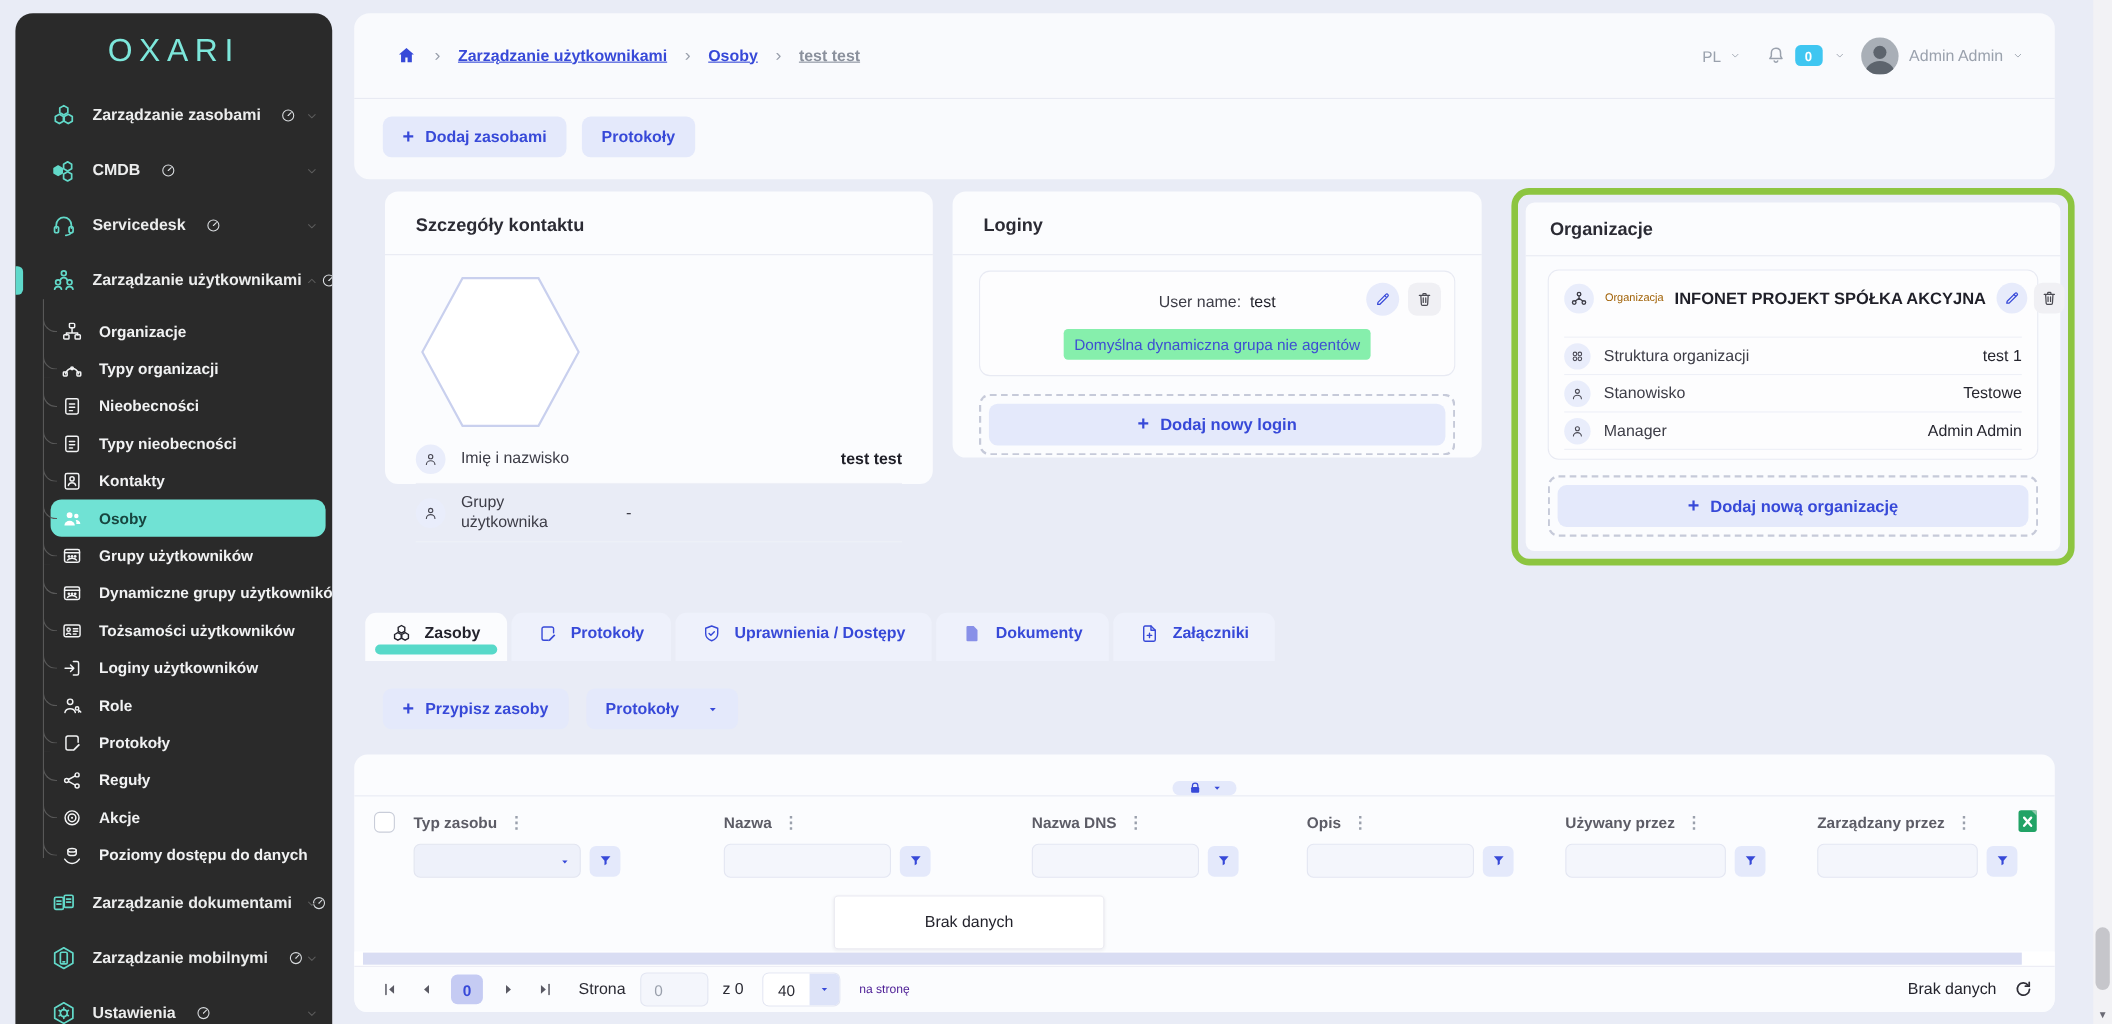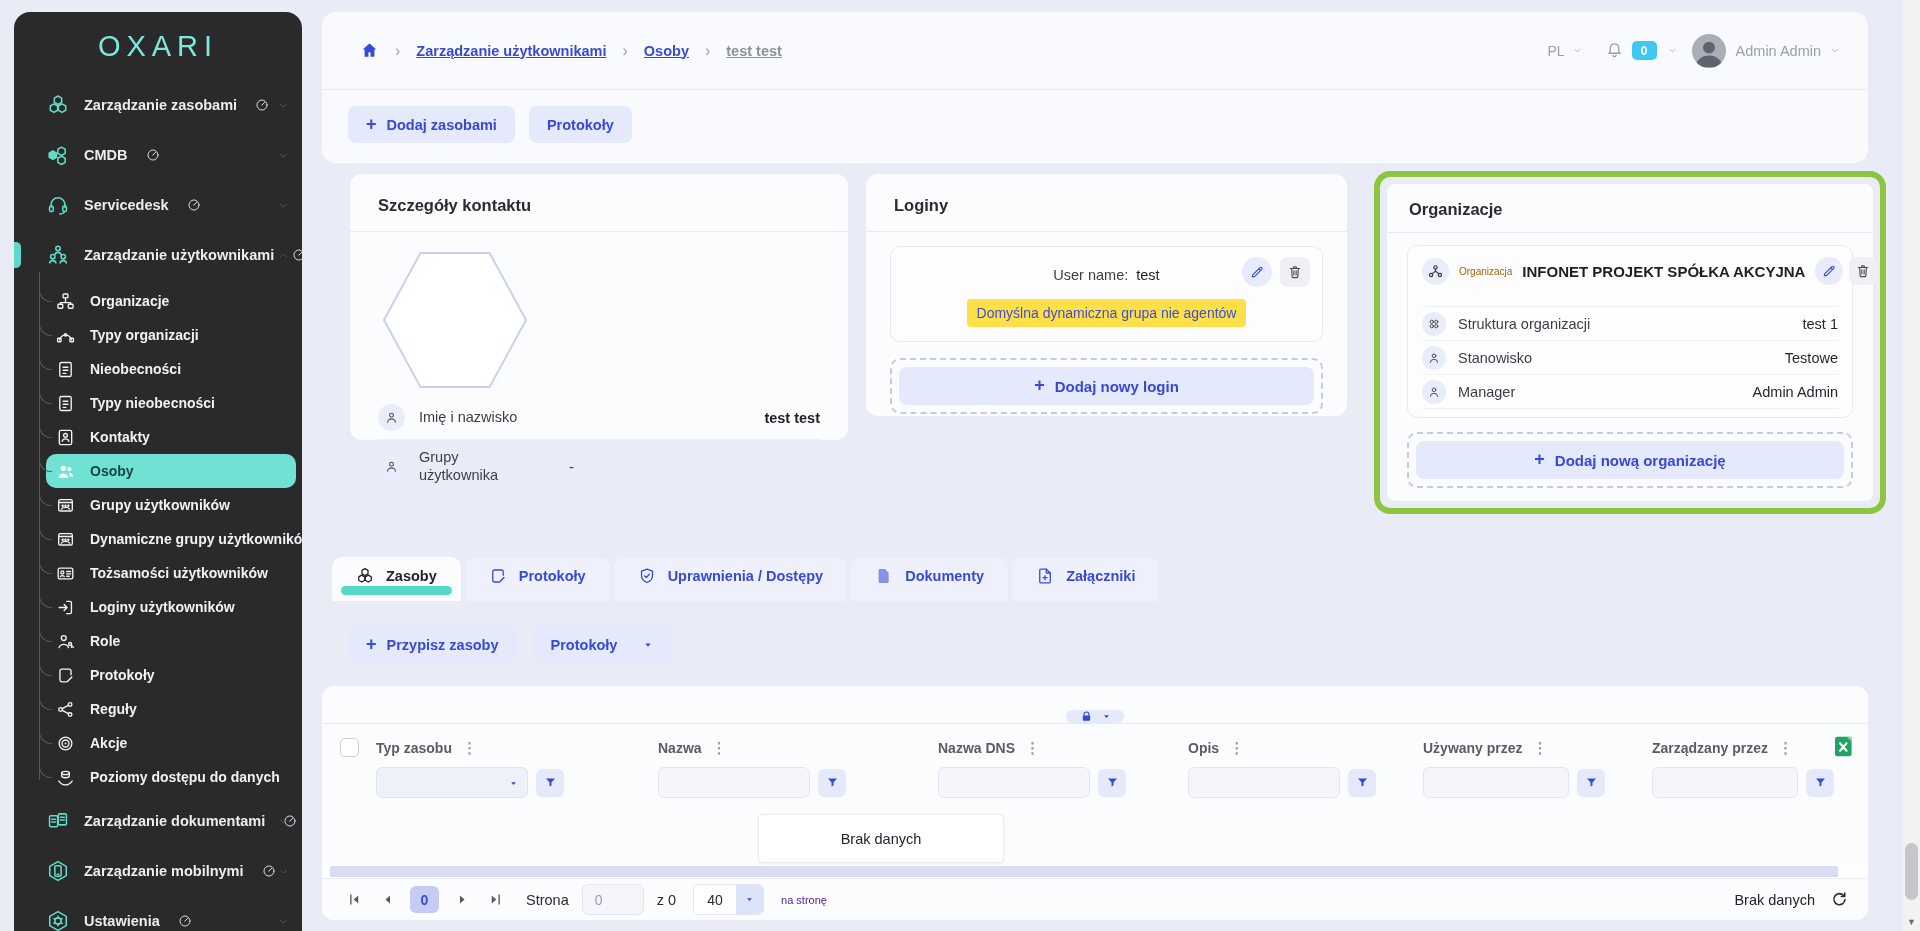--- a/index.html
+++ b/index.html
@@ -60,21 +60,21 @@
 
   .card2 { left:866px; top:174px; width:481px; height:242px; }
   .login-box { margin:14px 24px 0; border:1px solid #e8eaf3; border-radius:10px; padding:12px 14px 14px; position:relative; background:#fdfdfe; }
   .uname-row { display:flex; align-items:center; justify-content:center; gap:8px; min-height:32px; font-size:14.5px; color:#3d3d47; }
   .uname-val { font-weight:400; color:#1f1f28; }
   .lb-icons { position:absolute; right:12px; top:10px; display:flex; gap:8px; }
   .icbtn { width:30px; height:30px; border-radius:50%; display:flex; align-items:center; justify-content:center; background:#e7ebfb; color:#3749d8; cursor:pointer; }
   .icbtn .ic { width:16px; height:16px; }
   .icbtn.tr { border-radius:8px; background:#f0f0f4; color:#4a4a52; }
   .tag-row { display:flex; justify-content:center; margin-top:8px; }
-  .tag { background:#fde047; color:#3e4fd2; font-size:14px; padding:6px 10px; border-radius:4px; }
+  .tag { background:#86efac; color:#3e4fd2; font-size:14px; padding:6px 10px; border-radius:4px; }
   .dashed { margin:16px 24px 0; border:2px dashed #c6cad9; border-radius:10px; padding:7px; }
   .add-btn { height:38px; background:#e4e9fb; color:#3749d8; border-radius:8px; display:flex; align-items:center; justify-content:center; gap:10px; font-size:15px; font-weight:600; cursor:pointer; }
 
   .org-frame { position:absolute; left:1374px; top:171px; width:512px; height:343px; border:6px solid #8dc540; border-radius:16px; padding:7px; }
   .card3 { width:100%; height:100%; background:#fbfcfe; border-radius:8px; }
   .card3 .card-title { padding:16px 22px 13px; }
   .org-box { margin:12px 20px 0; border:1px solid #e8eaf3; border-radius:10px; padding:0 14px; background:#fdfdfe; }
   .org-head { display:flex; align-items:center; gap:10px; padding:11px 0 9px; }
   .oicw { width:27px; height:27px; border-radius:50%; background:#e9edfb; display:flex; align-items:center; justify-content:center; color:#3c3c46; flex:none; }
   .oicw .ic { width:17px; height:17px; }

